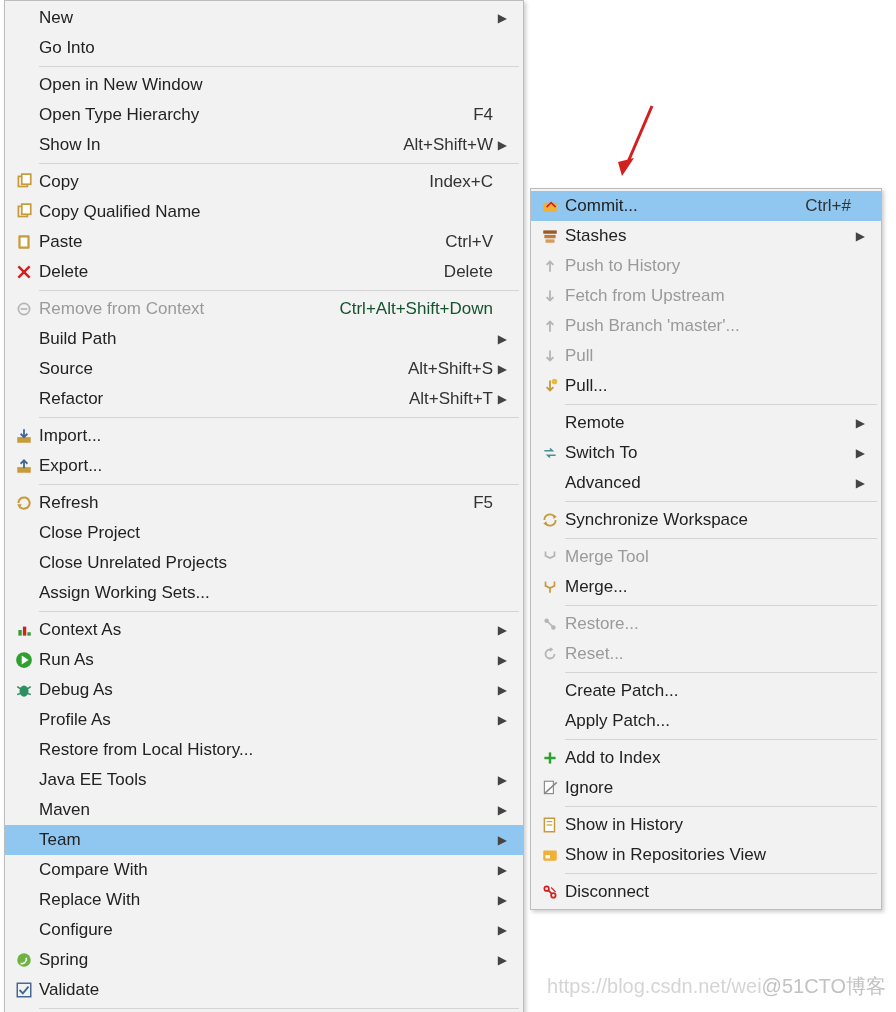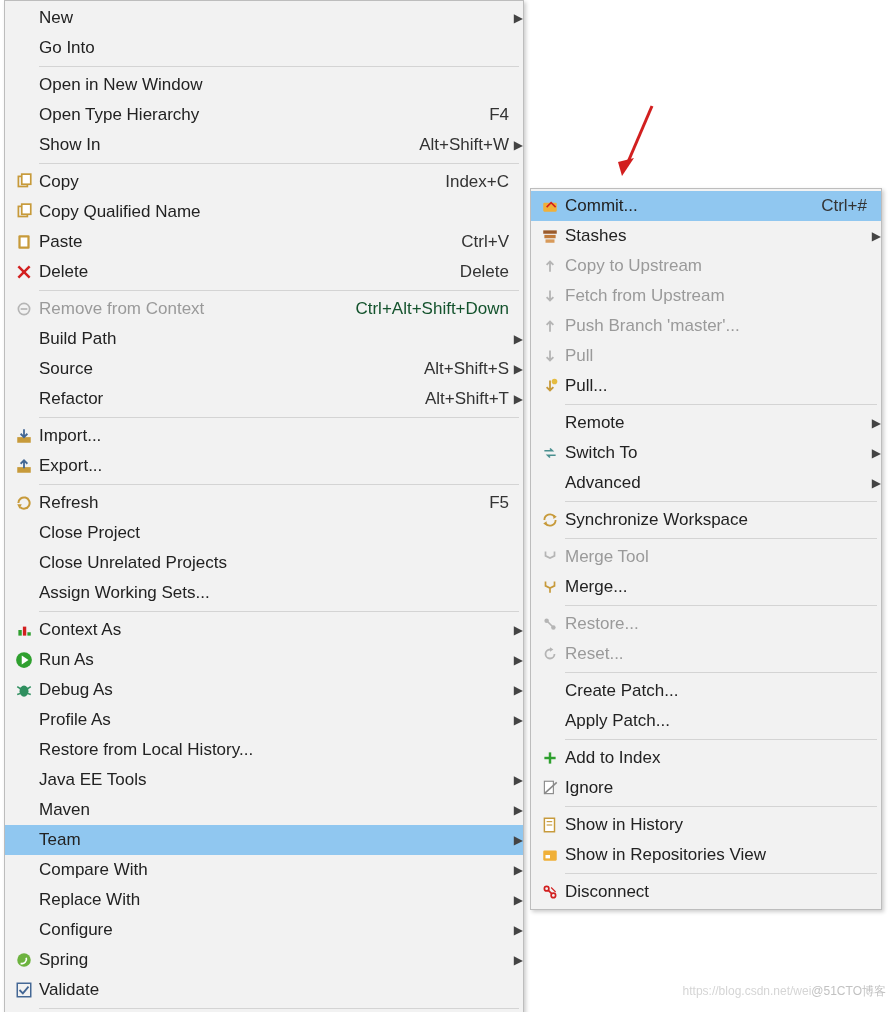--- a/index.html
+++ b/index.html
@@ -19,21 +19,21 @@
     border: 1px solid #bdbdbd;
     box-shadow: 2px 2px 4px rgba(0,0,0,0.2);
     padding: 2px 0;
   }
   .menu.main { left: 4px; top: 0; width: 520px; }
   .menu.sub  { left: 530px; top: 188px; width: 352px; }
   .item {
     display: flex;
     align-items: center;
     height: 30px;
-    padding: 0 0 0 4px;
+    padding: 0 16px 0 4px;
     cursor: default;
   }
   .item.selected { background: #90c7f0; }
   .item.disabled { color: #9a9a9a; }
   .icon-col {
     width: 30px;
     display: flex;
     justify-content: center;
     align-items: center;
     flex-shrink: 0;
@@ -62,21 +62,21 @@
     width: 40px;
     height: 76px;
     pointer-events: none;
   }
   
   .watermark {
     position: absolute;
     right: 10px;
     bottom: 12px;
     color: #d5d5d5;
-    font-size: 12px;
+    font-size: 20px;
   }
   .watermark .grey2 { color: #c2c2c2; }
   
   svg.ic { width: 18px; height: 18px; }
 </style>
 </head>
 <body>
 
 <svg class="red-arrow" viewBox="0 0 40 76">
   <line x1="34" y1="4" x2="10" y2="60" stroke="#d21f1f" stroke-width="3"></line>
@@ -354,21 +354,21 @@
     </span>
     <span class="label">Stashes</span>
     <span class="arrow">▶</span>
   </div>
   <div class="item disabled">
     <span class="icon-col">
       <svg class="ic" viewBox="0 0 16 16">
           <path d="M8 13V4M5 7l3-3 3 3" fill="none" stroke="#b5b5b5" stroke-width="1.6"></path>
         </svg>
     </span>
-    <span class="label">Copy to Upstream</span>
+    <span class="label">Push to History</span>
     <span class="arrow"></span>
   </div>
   <div class="item disabled">
     <span class="icon-col">
       <svg class="ic" viewBox="0 0 16 16">
           <path d="M8 3v9M5 9l3 3 3-3" fill="none" stroke="#b5b5b5" stroke-width="1.6"></path>
         </svg>
     </span>
     <span class="label">Fetch from Upstream</span>
     <span class="arrow"></span>

